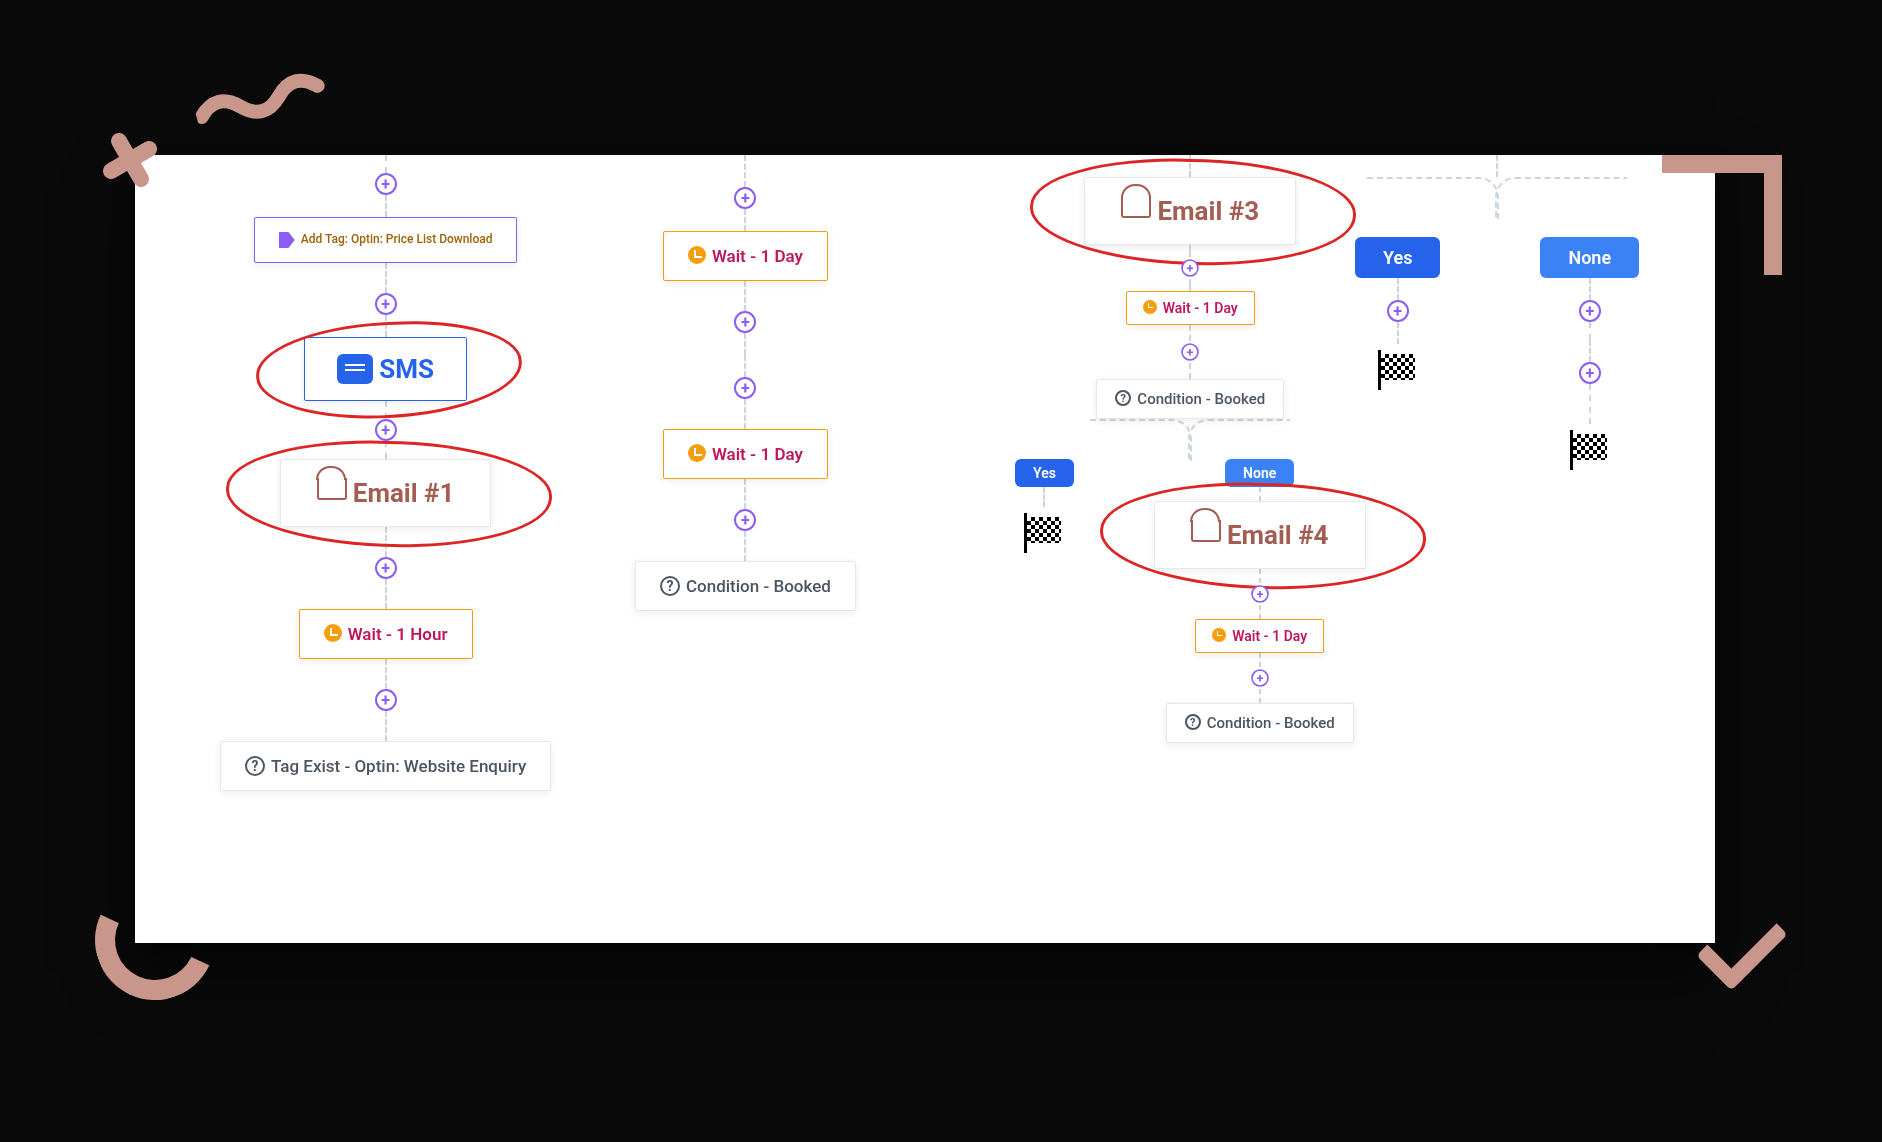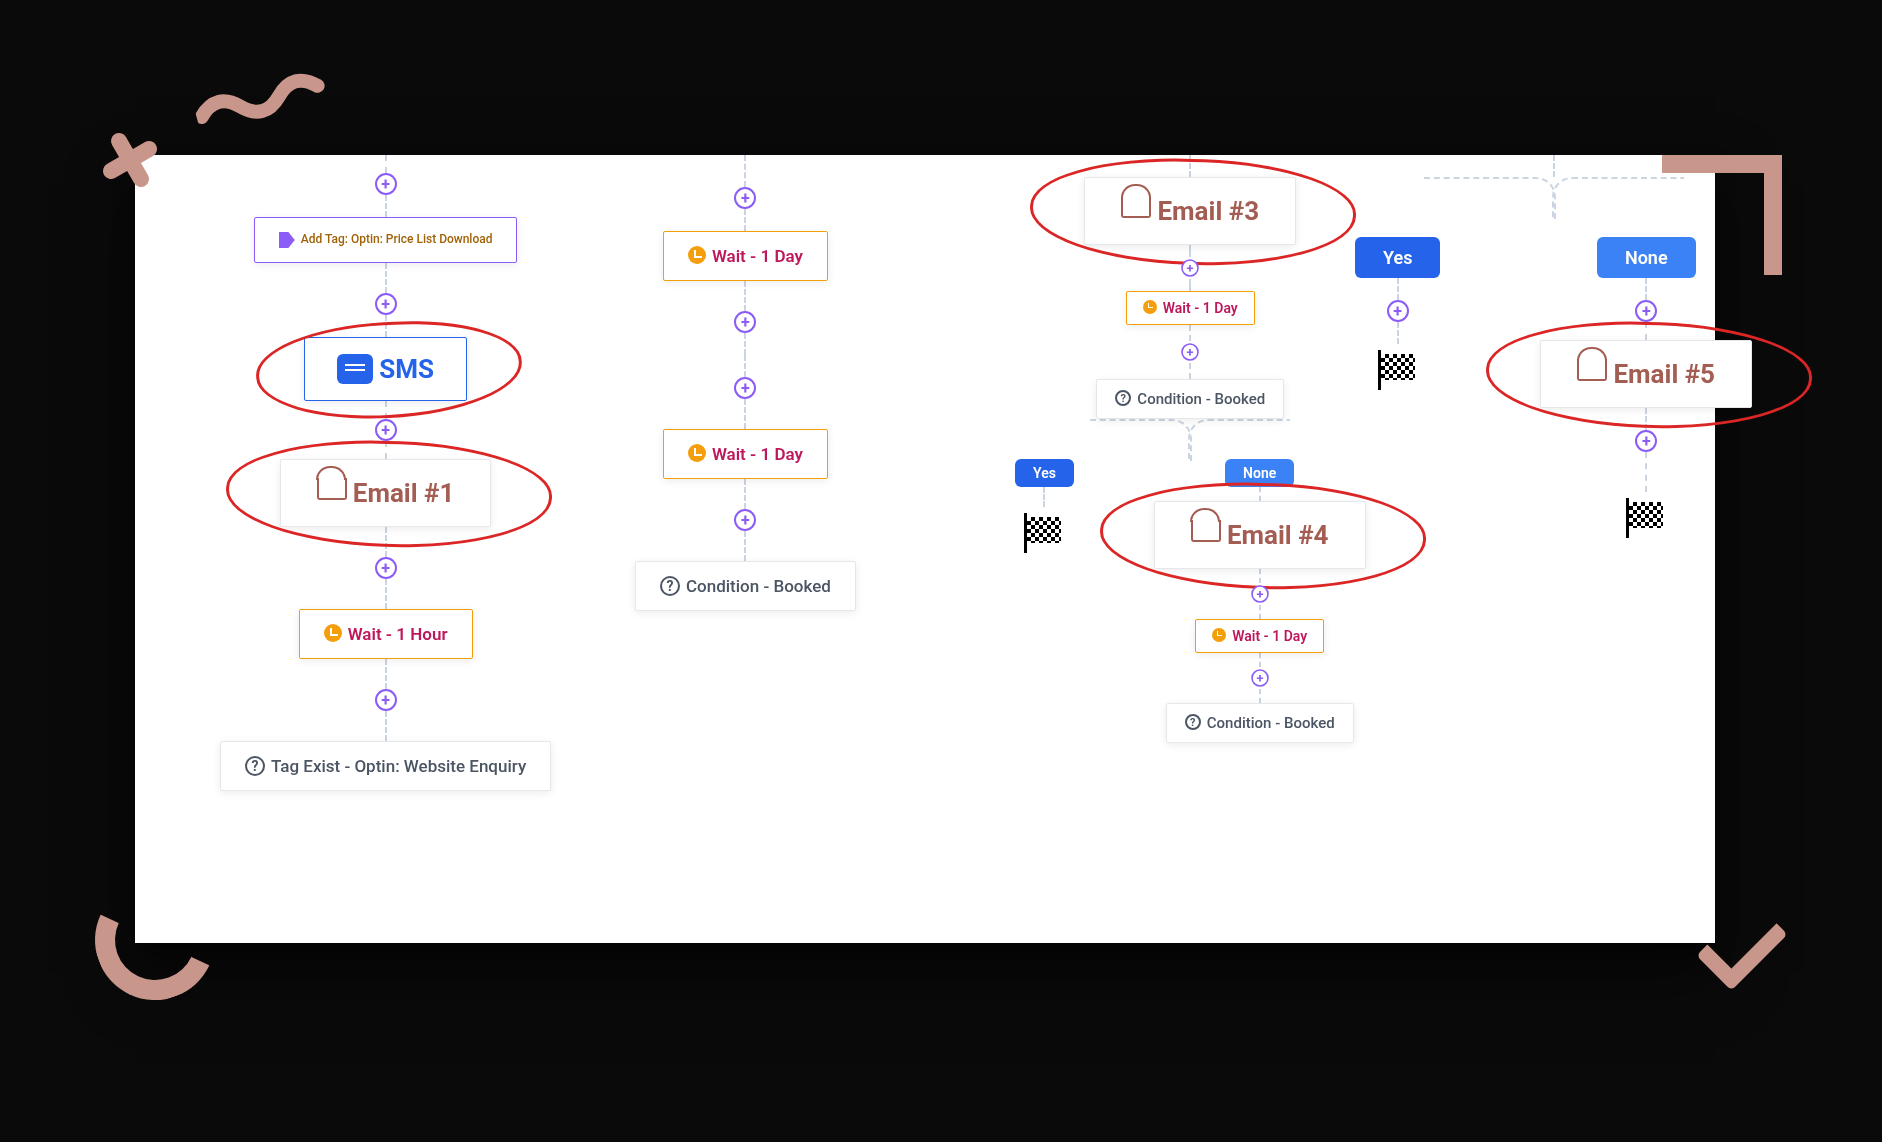--- a/index.html
+++ b/index.html
@@ -213,27 +213,20 @@
       <div class="vline" style="height:22px"></div>
       <div class="add-btn">+</div>
       <div class="vline" style="height:22px"></div>
       <div class="flag"></div>
     </div>
     <div class="branch-col">
       <div class="badge none">None</div>
       <div class="vline" style="height:22px"></div>
       <div class="add-btn">+</div>
       <div class="vline" style="height:18px"></div>
-      <div style="position:relative">
-        <div class="circ b" style="position:absolute;left:50%;top:32px"></div>
-        <div class="node email">
-          <span class="ic ic-mail"></span>
-          <span>Email #5</span>
-        </div>
-      </div>
       <div class="vline" style="height:22px"></div>
       <div class="add-btn">+</div>
       <div class="vline" style="height:40px"></div>
       <div class="flag"></div>
     </div>
   </div>
 </div>
 
 </div>
 

